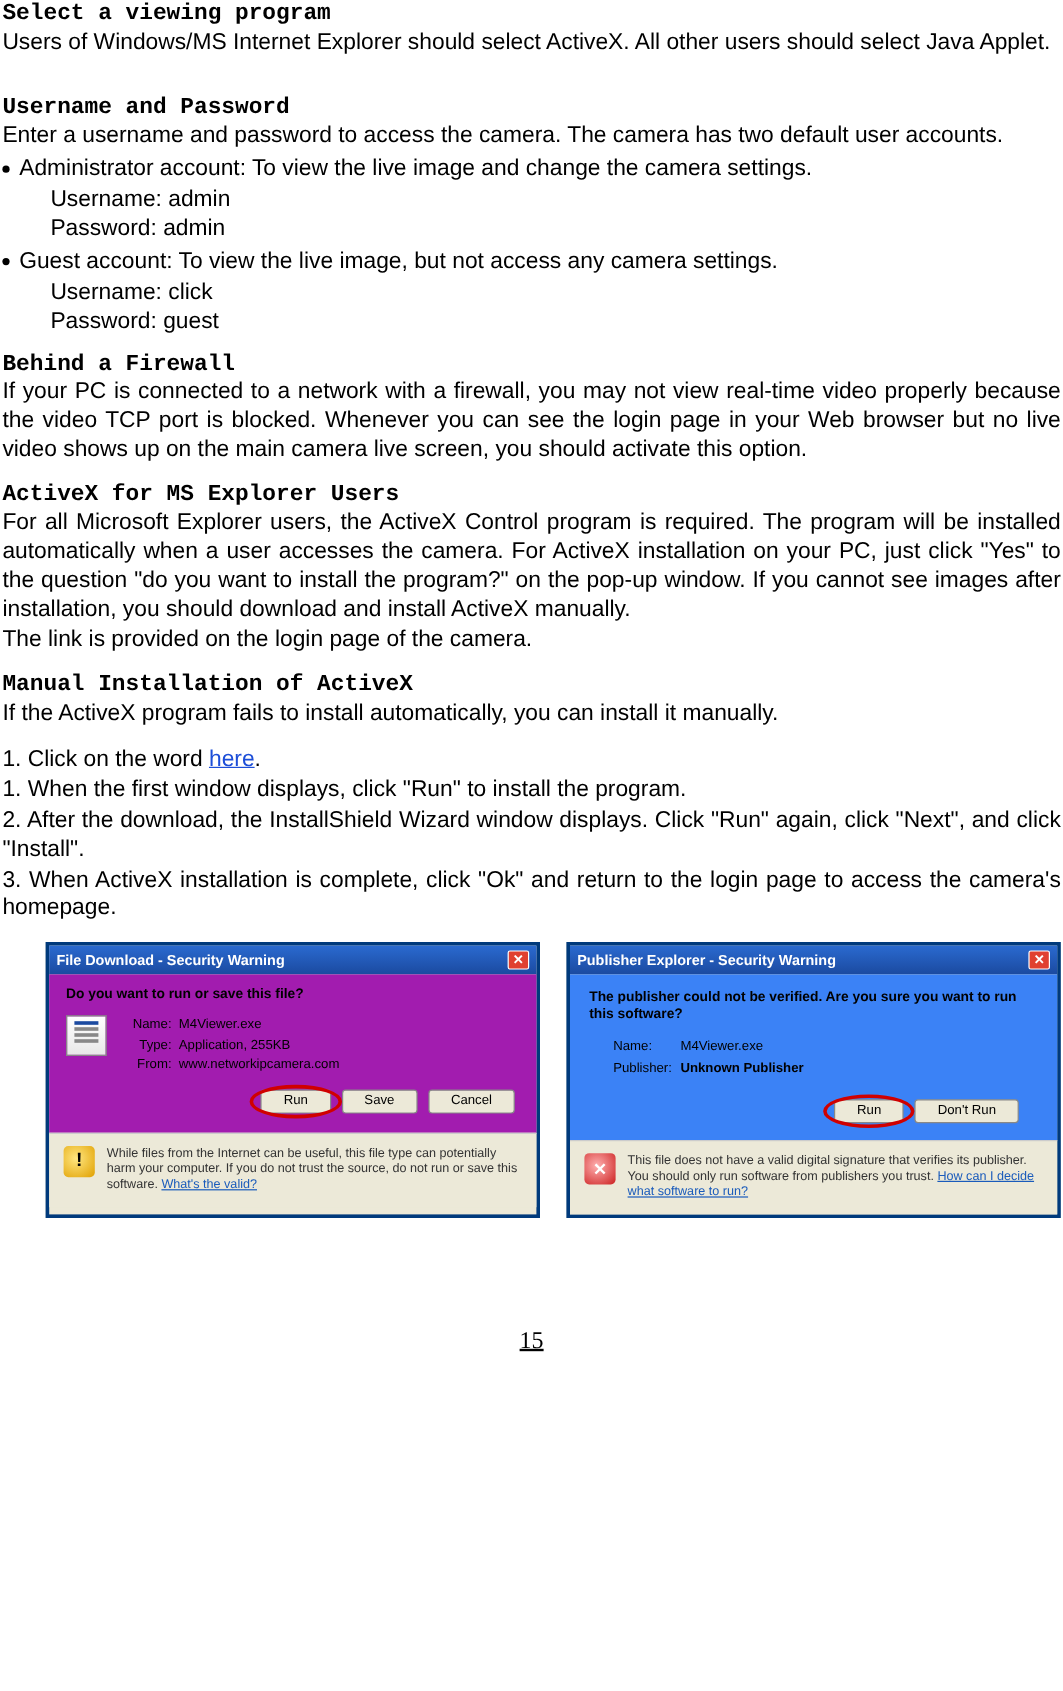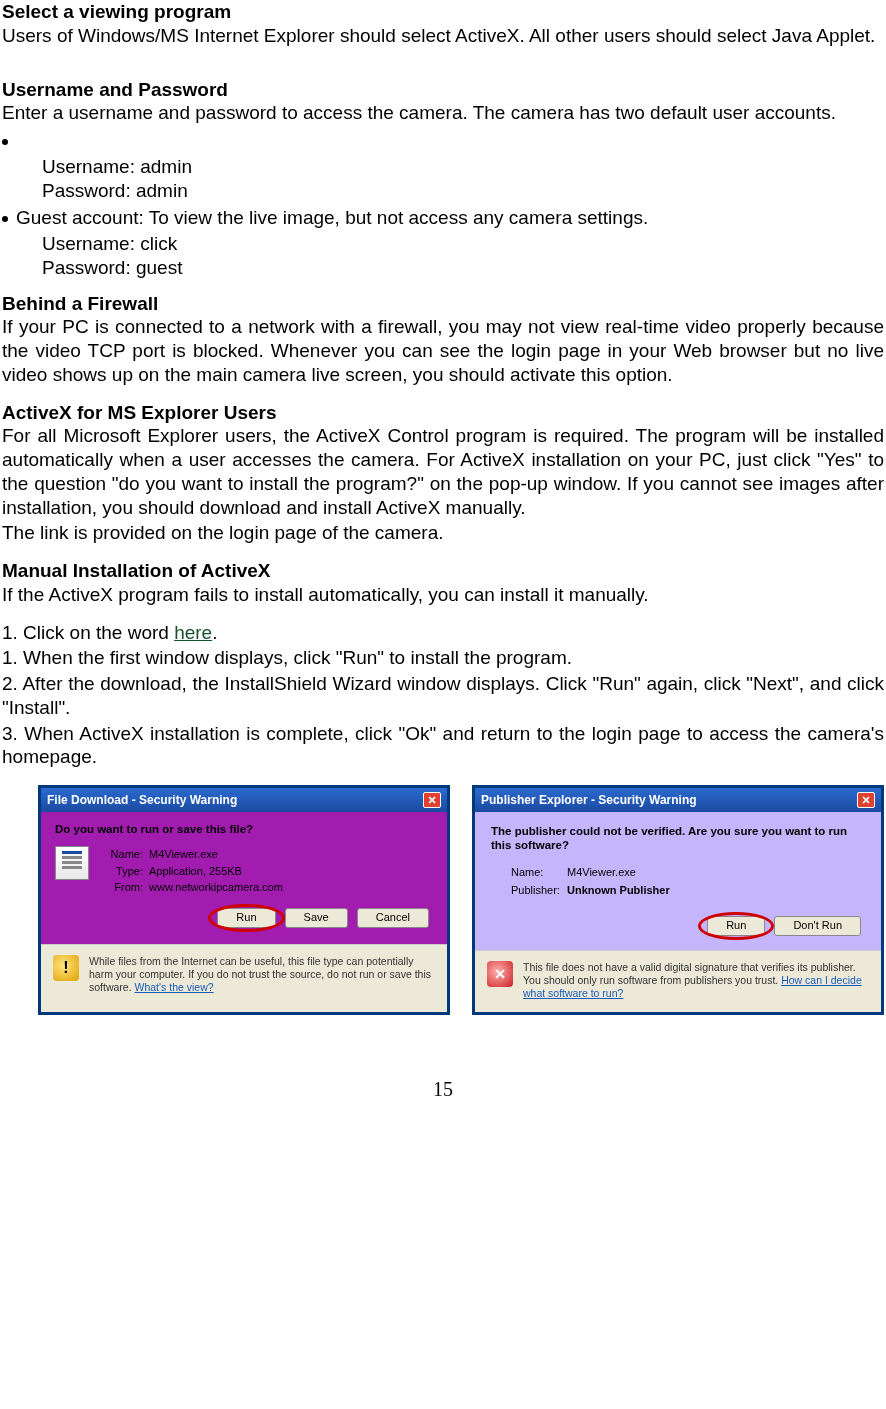--- a/index.html
+++ b/index.html
@@ -6,36 +6,36 @@
   body {
     font-family: Arial, Helvetica, sans-serif;
     font-size: 19px;
     line-height: 1.25;
     width: 886px;
     margin: 0 auto;
     padding: 0 2px;
     background: #fff;
     color: #000;
   }
-  .section-title { font-weight: bold; }
+  .section-title { font-weight: bold; font-family: Liberation Mono, monospace; }
   .justified { text-align: justify; }
   .para { margin-bottom: 2px; }
   .spacer { height: 28px; }
   .spacer-sm { height: 12px; }
   .bullet-item { margin: 4px 0 2px 0; }
   .bullet-item .dot {
     display: inline-block;
     width: 6px; height: 6px;
     background: #000;
     border-radius: 50%;
     vertical-align: middle;
     margin-right: 8px;
   }
   .indent { margin-left: 40px; }
-  .here-link { color: #14532d; text-decoration: underline; }
+  .here-link { color: #1d4ed8; text-decoration: underline; }
   .dialogs {
     display: flex;
     gap: 22px;
     margin-top: 16px;
     justify-content: flex-start;
     padding-left: 36px;
   }
   .dialog {
     border: 3px solid #003a7c;
     background: #ece9d8;
@@ -120,36 +120,36 @@
   }
   .shield {
     width: 26px; height: 26px; flex-shrink: 0;
     border-radius: 4px;
   }
   .shield.warn { background: radial-gradient(circle at 40% 40%, #ffe680, #e0a000); }
   .shield.err { background: radial-gradient(circle at 40% 40%, #ffb0b0, #cc2020); }
   .shield.err::after { content:"✕"; color:#fff; font-weight:bold; display:block; text-align:center; line-height:26px; font-size:14px;}
   .shield.warn::after { content:"!"; color:#000; font-weight:bold; display:block; text-align:center; line-height:26px; font-size:16px;}
   .textlink { color: #1a5bbb; text-decoration: underline; cursor: pointer; }
-  .page-num { text-align: center; margin-top: 62px; font-family: "Times New Roman", serif; font-size: 20px; }
-  .dlg2-body { background:#c4b5fd; padding:12px 16px 4px 16px; }
+  .page-num { text-align: center; margin-top: 90px; font-family: "Times New Roman", serif; font-size: 20px; text-decoration: underline; }
+  .dlg2-body { background:#3b82f6; padding:12px 28px 4px 16px; }
   .dlg2-label { display:inline-block; width:56px; }
 </style>
 </head>
 <body>
 
 <div class="section-title">Select a viewing program</div>
 <div class="para justified">Users of Windows/MS Internet Explorer should select ActiveX. All other users should select Java Applet.</div>
 <div class="spacer"></div>
 
 <div class="section-title">Username and Password</div>
 <div class="para justified">Enter a username and password to access the camera. The camera has two default user accounts.</div>
 
 <div class="bullet-item">
-  <span class="dot"></span>
+  <span class="dot"></span><span>Administrator account: To view the live image and change the camera settings.</span>
 </div>
 <div class="indent">Username: admin</div>
 <div class="indent">Password: admin</div>
 
 <div class="bullet-item">
   <span class="dot"></span><span>Guest account: To view the live image, but not access any camera settings.</span>
 </div>
 <div class="indent">Username: click</div>
 <div class="indent">Password: guest</div>
 <div class="spacer-sm"></div>
@@ -193,21 +193,21 @@
       </div>
       <div class="btn-row">
         <span class="btn emph"><span>Run</span><span class="halo"></span></span>
         <span class="btn">Save</span>
         <span class="btn">Cancel</span>
       </div>
     </div>
     <div class="dlg-footer">
       <div class="shield warn"></div>
       <div>
-        <span>While files from the Internet can be useful, this file type can potentially harm your computer. If you do not trust the source, do not run or save this software. </span><span class="textlink">What's the view?</span>
+        <span>While files from the Internet can be useful, this file type can potentially harm your computer. If you do not trust the source, do not run or save this software. </span><span class="textlink">What's the valid?</span>
       </div>
     </div>
   </div>
 
   <div class="dialog">
     <div class="titlebar">
       <span>Publisher Explorer - Security Warning</span>
       <span class="close-x">✕</span>
     </div>
     <div class="dlg2-body">

